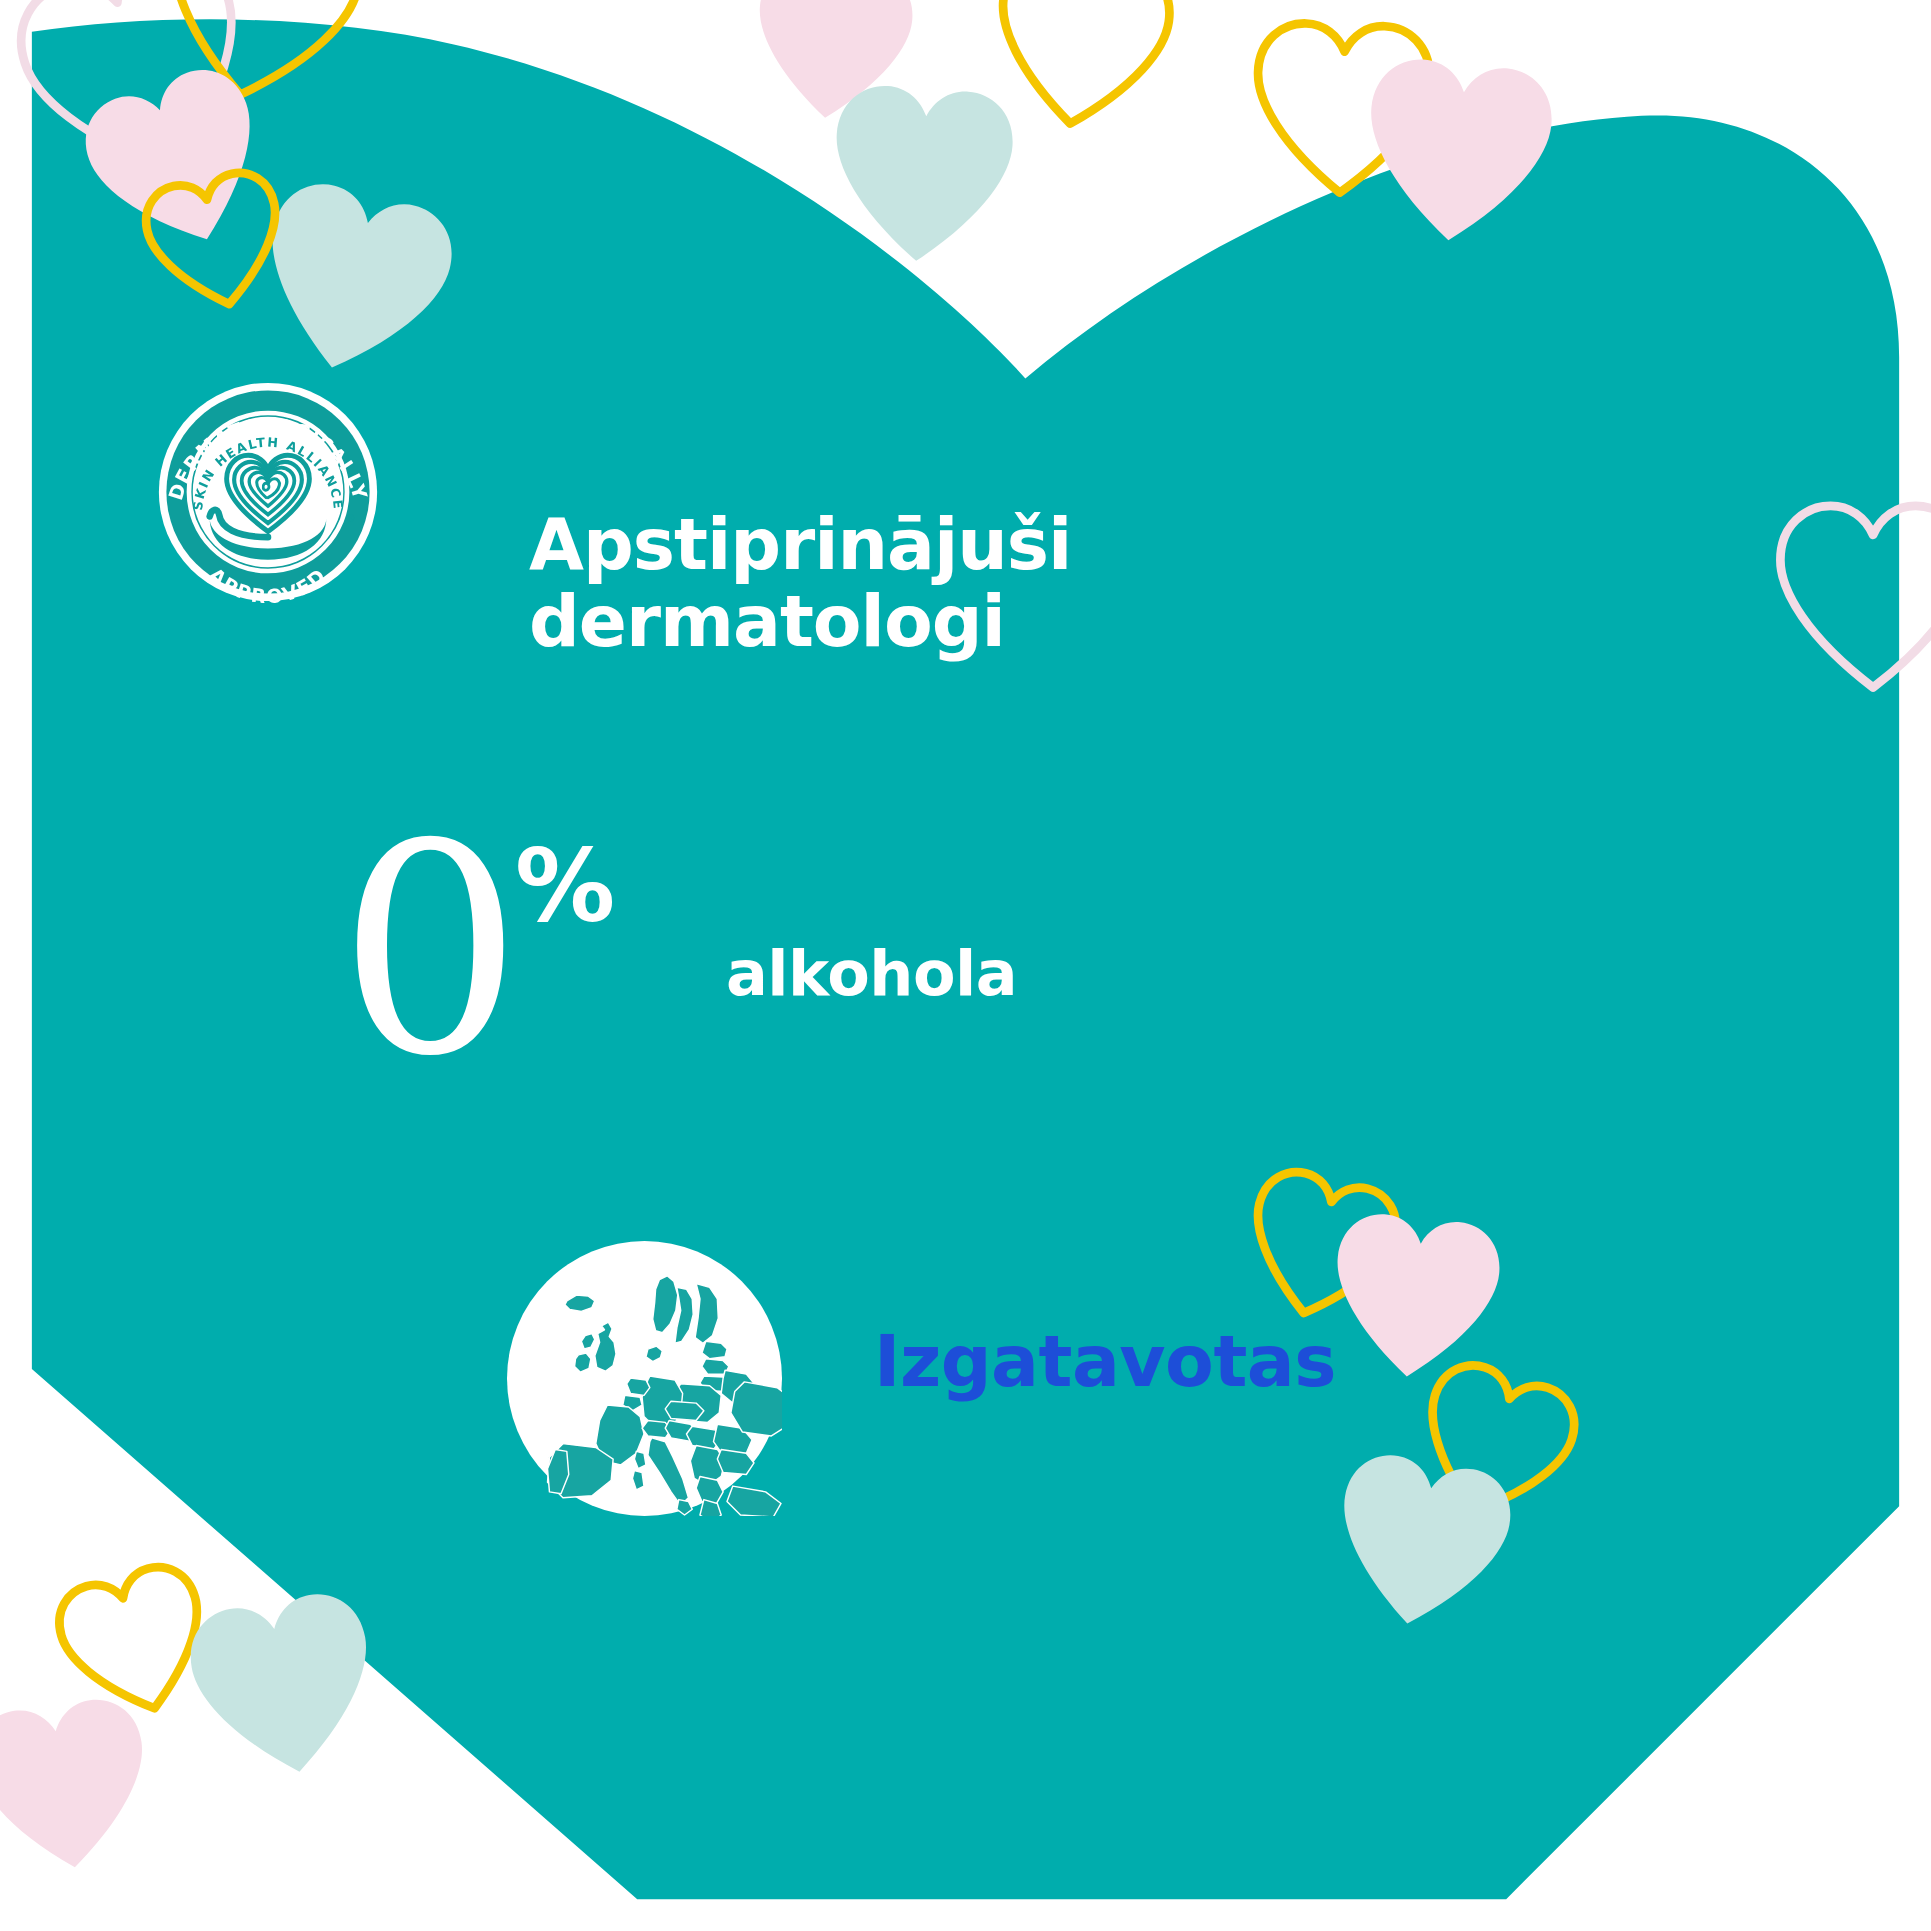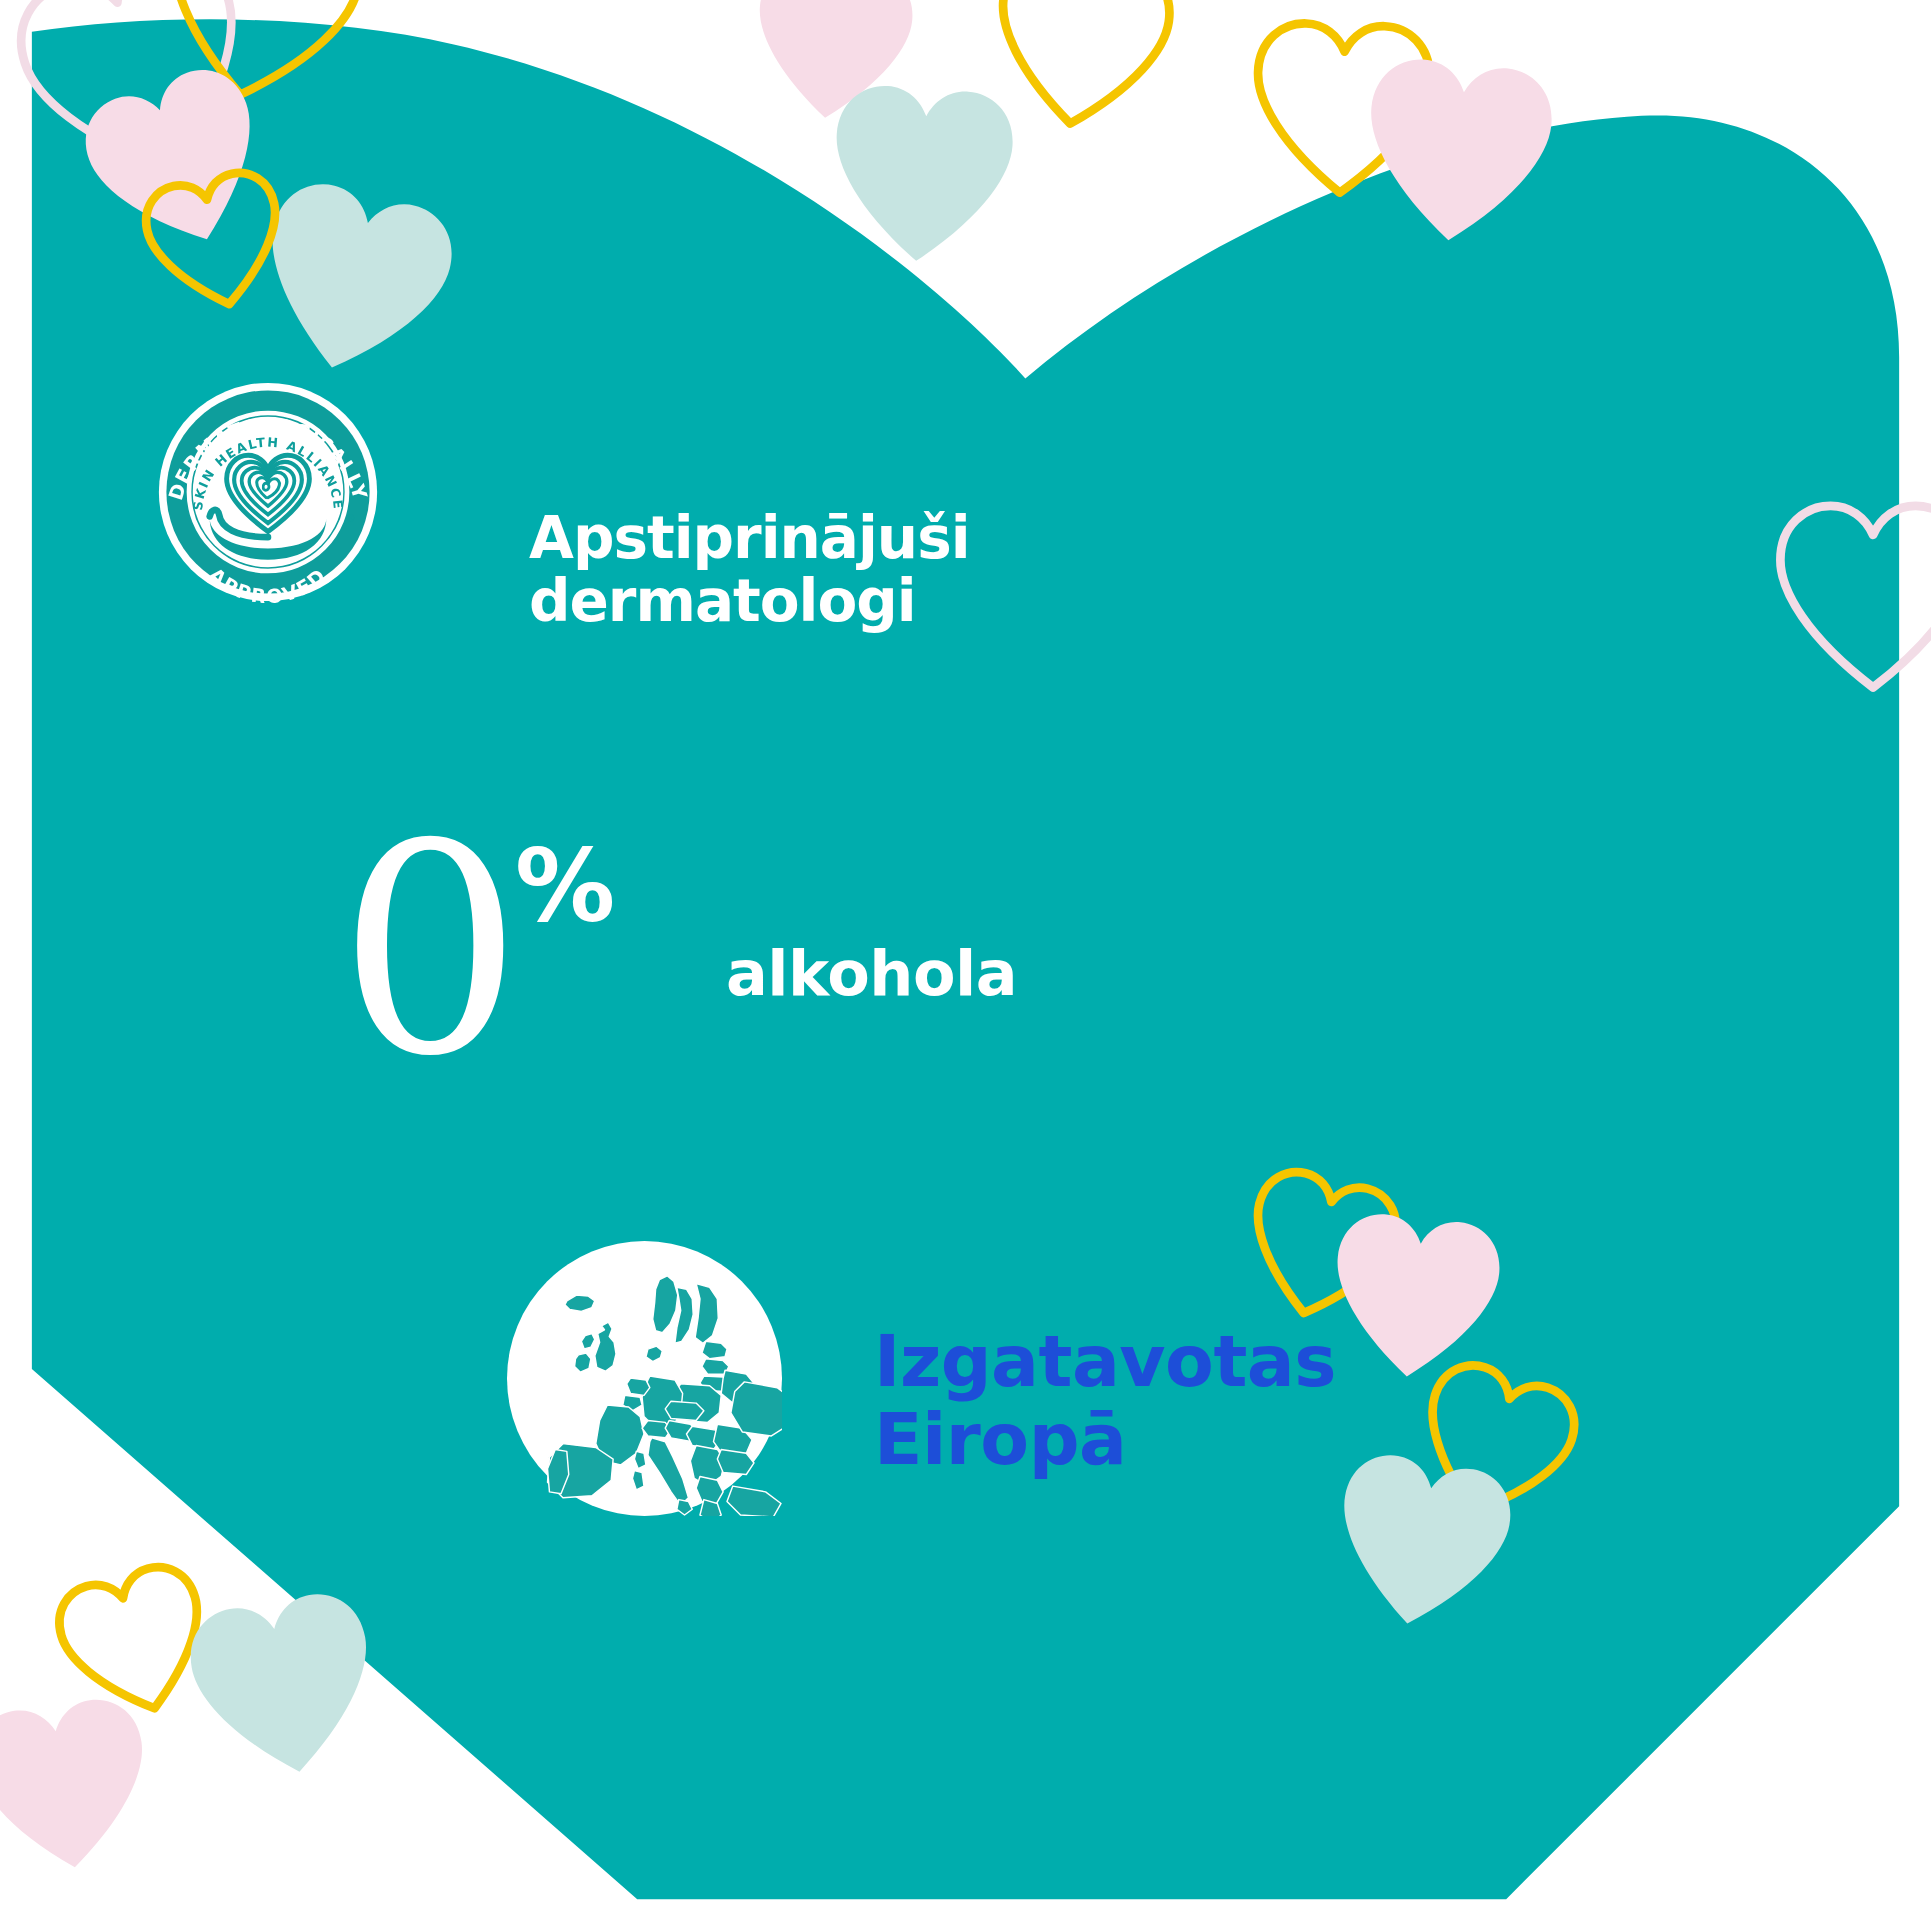--- a/index.html
+++ b/index.html
@@ -14,21 +14,21 @@
   .layer{position:absolute;}
 
   
   #badge{left:145px;top:381px;width:246px;height:222px;}
   
   #headline{
     left:529px;top:507px;width:792px;
     color:#ffffff;
     font-family:"DejaVu Sans", sans-serif;
     font-weight:bold;
-    font-size:58px;
+    font-size:71px;
     line-height:1.08;
     letter-spacing:-1px;
   }
   
   #zeroblock{left:338px;top:850px;width:338px;height:290px;}
   #zeroblock .zero{
     position:absolute;left:0;top:-44px;
     color:#ffffff;
     font-family:"DejaVu Serif", serif;
     font-weight:normal;
@@ -235,17 +235,16 @@
 
         <path d="M246 146 l34 6 18 14 -2 22 -22 14 -30 -4 -12 -20 4 -22z"></path>
 
         <path d="M234 254 l34 6 16 12 -8 14 -34 -2 -14 -14z"></path>
       </g>
     </svg>
   </div>
 
   <div class="layer" id="madein">
     <div>Izgatavotas</div>
-    <div>Eiropā</div>
   </div>
 
 </div>
 
 
 </body></html>

